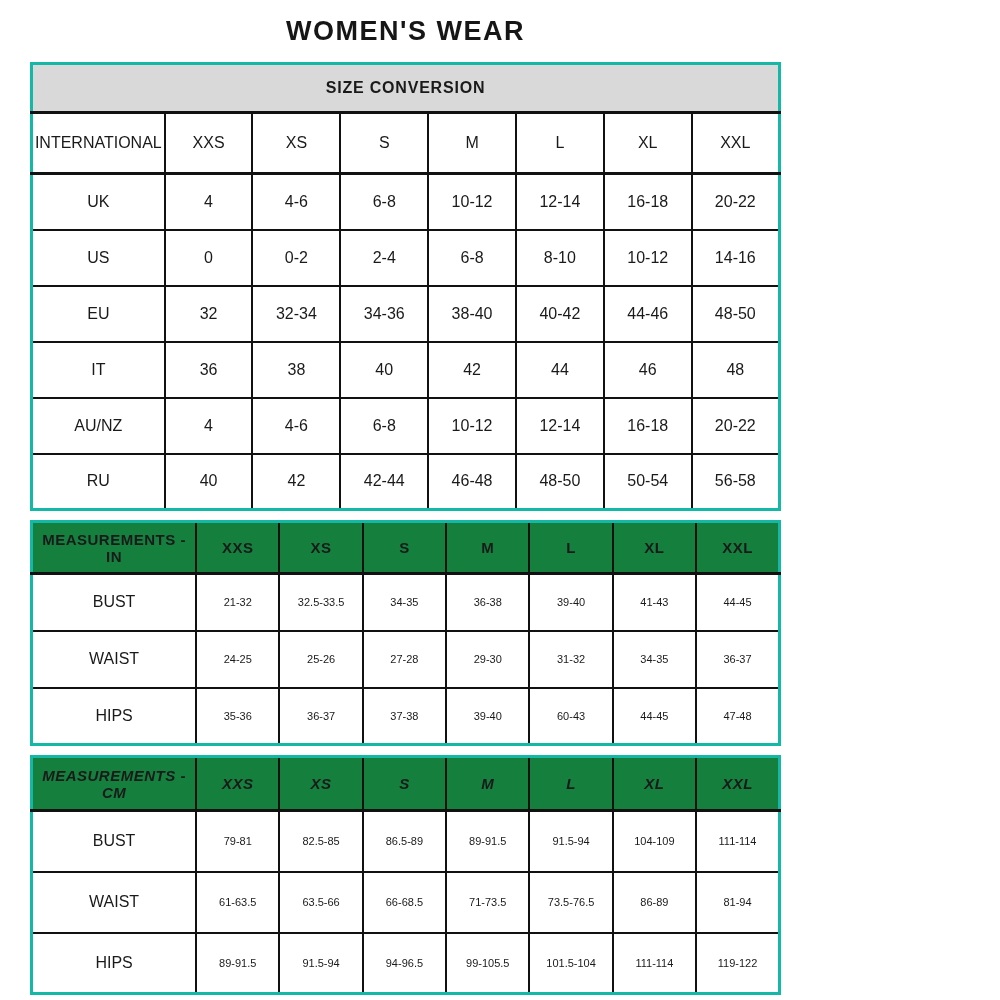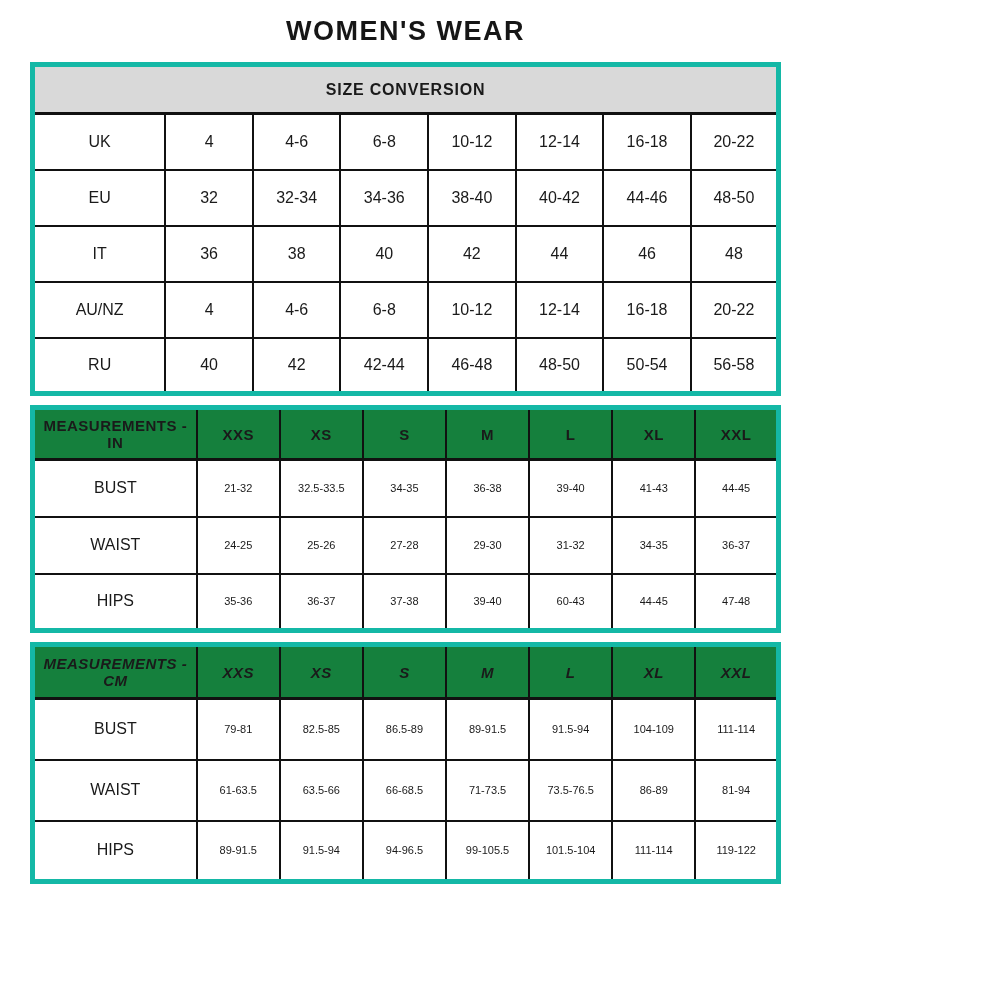--- a/index.html
+++ b/index.html
@@ -21,21 +21,21 @@
     font-weight: bold;
     letter-spacing: 1.5px;
     padding-top: 16px;
     padding-bottom: 15px;
     color: #161616;
   }
   table {
     width: 100%;
     border-collapse: collapse;
     table-layout: fixed;
-    border: 5px solid #14b8a6;
+    border: 3px solid #14b8a6;
   }
   td, th {
     border: 2px solid #111111;
     text-align: center;
     vertical-align: middle;
     overflow: hidden;
   }
   
   .t1 { margin-bottom: 9px; }
   .t1 .banner {
@@ -85,31 +85,51 @@
         <col style="width:11.74%">
       <col style="width:11.74%">
         <col style="width:11.74%">
         <col style="width:11.74%">
         <col style="width:11.74%">
     </colgroup>
     <thead>
       <tr>
         <th colspan="8" class="banner">SIZE CONVERSION</th>
       </tr>
+      <tr class="cols-row">
+          <td>INTERNATIONAL</td>
+          <td>XXS</td>
+          <td>XS</td>
+          <td>S</td>
+          <td>M</td>
+          <td>L</td>
+          <td>XL</td>
+          <td>XXL</td>
+        </tr>
     </thead>
     <tbody>
         <tr>
           <td class="row-label">UK</td>
           <td>4</td>
           <td>4-6</td>
           <td>6-8</td>
           <td>10-12</td>
           <td>12-14</td>
           <td>16-18</td>
           <td>20-22</td>
+        </tr>
+        <tr>
+          <td class="row-label">US</td>
+          <td>0</td>
+          <td>0-2</td>
+          <td>2-4</td>
+          <td>6-8</td>
+          <td>8-10</td>
+          <td>10-12</td>
+          <td>14-16</td>
         </tr>
         <tr>
           <td class="row-label">EU</td>
           <td>32</td>
           <td>32-34</td>
           <td>34-36</td>
           <td>38-40</td>
           <td>40-42</td>
           <td>44-46</td>
           <td>48-50</td>

